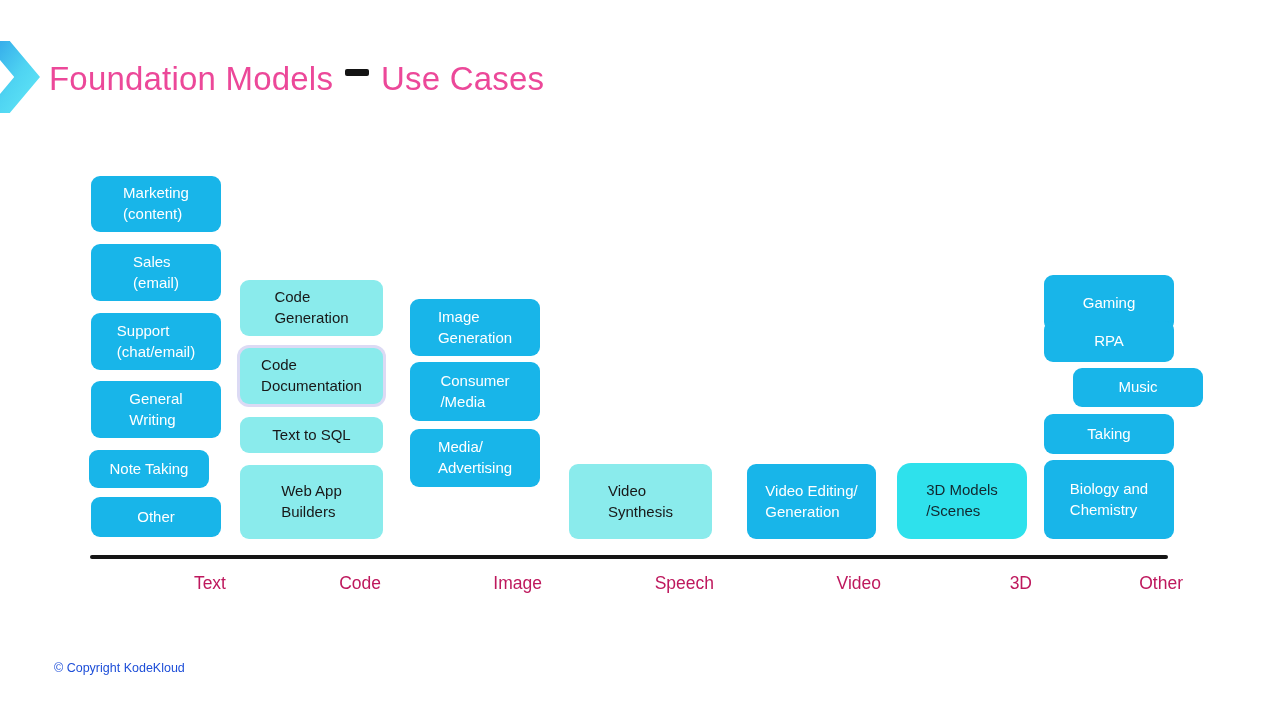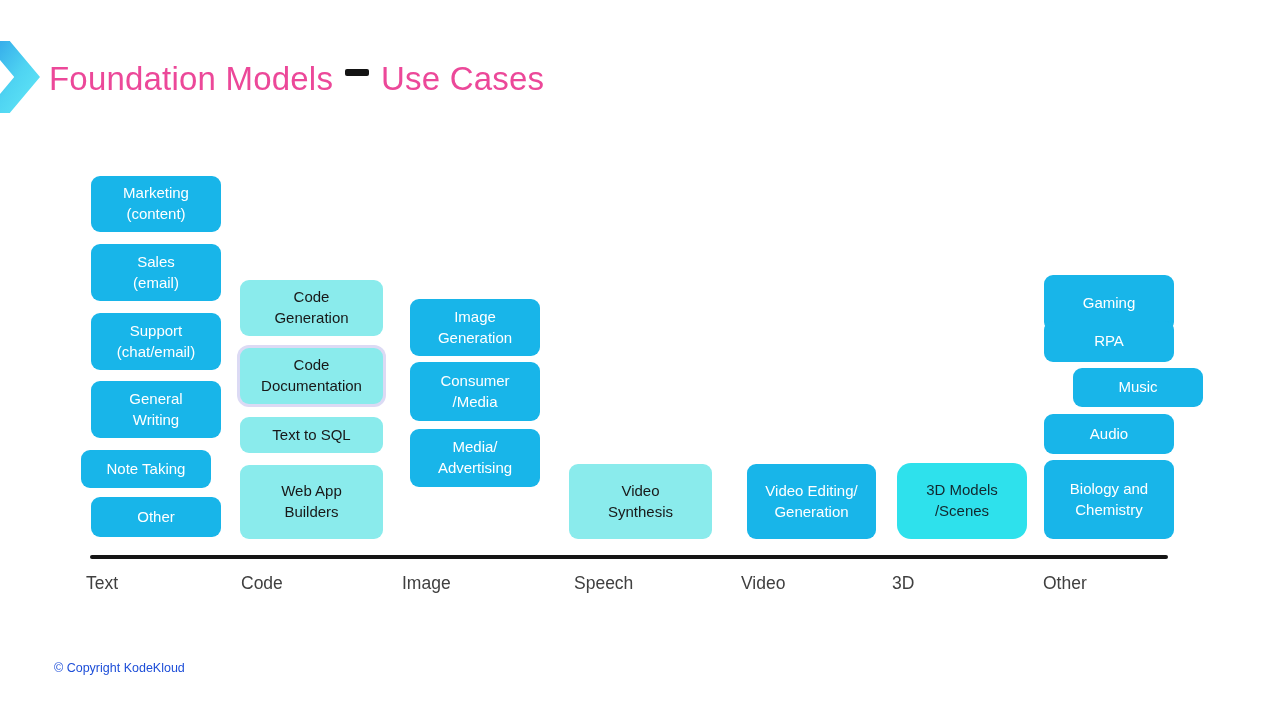--- a/index.html
+++ b/index.html
@@ -19,35 +19,35 @@
     position:absolute; left:49px; top:60px; font-size:33px; color:#ec4899;
     letter-spacing:.2px; white-space:nowrap;
   }
   .title-dash {
     display:inline-block; width:24px; height:7px; background:#141414;
     border-radius:2px; margin:0 12px; vertical-align:0.42em;
   }
   
   .box {
     position:absolute; border-radius:9px; display:flex; align-items:center;
-    justify-content:center; text-align:center; white-space:pre-line;
+    justify-content:center; white-space:pre-line;
     font-size:15px; line-height:1.38; padding:2px 18px;
   }
   .box.blue  { background:var(--blue);  color:#ffffff; }
   .box.pale  { background:var(--pale);  color:#181818; }
   .box.vivid { background:var(--vivid); color:#12272e;border-radius:14px; }
   .box.halo  { box-shadow:0 0 0 3px #dcdaf4; }
   
   .axis-line {
     position:absolute; left:90px; top:555px; width:1078px; height:4px;
     background:var(--axis); border-radius:2px;
   }
   .cat-label {
-    position:absolute; top:573px; width:140px; text-align:left;
-    font-size:17.5px; color:#404040;
+    position:absolute; top:573px; width:140px; text-align:right;
+    font-size:17.5px; color:#be185d;
   }
   .footer {
     position:absolute; left:54px; top:661px; font-size:12.5px; color:#1d4ed8;
   }
 </style>
 </head>
 <body>
 
 <div class="slide">
 
@@ -55,21 +55,21 @@
   <div class="title"><span>Foundation Models</span><span class="title-dash"></span><span>Use Cases</span></div>
 
   <div class="box blue" style="left:91px; top:176px; width:130px; height:56px;">Marketing
 (content)</div>
   <div class="box blue" style="left:91px; top:244px; width:130px; height:57px;">Sales
 (email)</div>
   <div class="box blue" style="left:91px; top:313px; width:130px; height:57px;">Support
 (chat/email)</div>
   <div class="box blue" style="left:91px; top:381px; width:130px; height:57px;">General
 Writing</div>
-  <div class="box blue" style="left:81px; top:450px; width:130px; height:38px;">Note Taking</div>
+  <div class="box blue" style="left:89px; top:450px; width:120px; height:38px;">Note Taking</div>
   <div class="box blue" style="left:91px; top:497px; width:130px; height:40px;">Other</div>
 
   <div class="box pale" style="left:240px; top:280px; width:143px; height:56px;">Code
 Generation</div>
   <div class="box pale halo" style="left:240px; top:348px; width:143px; height:56px;">Code
 Documentation</div>
   <div class="box pale" style="left:240px; top:417px; width:143px; height:36px;">Text to SQL</div>
   <div class="box pale" style="left:240px; top:465px; width:143px; height:74px;">Web App
 Builders</div>
 
@@ -85,21 +85,21 @@
 
   <div class="box blue" style="left:747px; top:464px; width:129px; height:75px;">Video Editing/
 Generation</div>
 
   <div class="box vivid" style="left:897px; top:463px; width:130px; height:76px;">3D Models
 /Scenes</div>
 
   <div class="box blue" style="left:1044px; top:275px; width:130px; height:56px;">Gaming</div>
   <div class="box blue" style="left:1044px; top:321px; width:130px; height:41px;">RPA</div>
   <div class="box blue" style="left:1044px; top:368px; width:130px; height:39px;margin-left:29px;">Music</div>
-  <div class="box blue" style="left:1044px; top:414px; width:130px; height:40px;">Audio</div>
+  <div class="box blue" style="left:1044px; top:414px; width:130px; height:40px;">Taking</div>
   <div class="box blue" style="left:1044px; top:460px; width:130px; height:79px;">Biology and
 Chemistry</div>
 
   <div class="axis-line"></div>
   <div class="cat-label" style="left:86px;">Text</div>
   <div class="cat-label" style="left:241px;">Code</div>
   <div class="cat-label" style="left:402px;">Image</div>
   <div class="cat-label" style="left:574px;">Speech</div>
   <div class="cat-label" style="left:741px;">Video</div>
   <div class="cat-label" style="left:892px;">3D</div>

